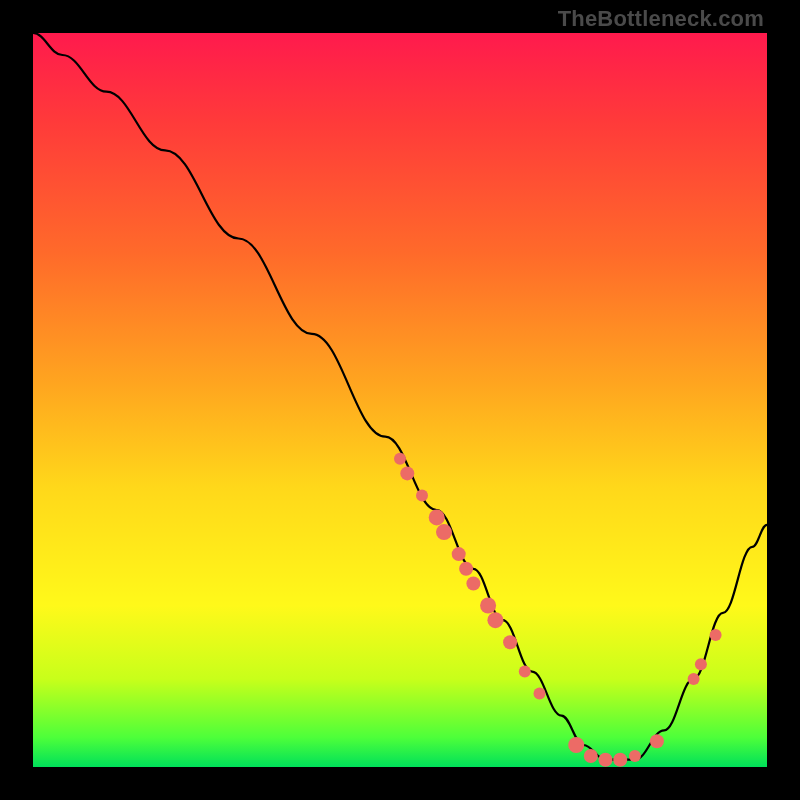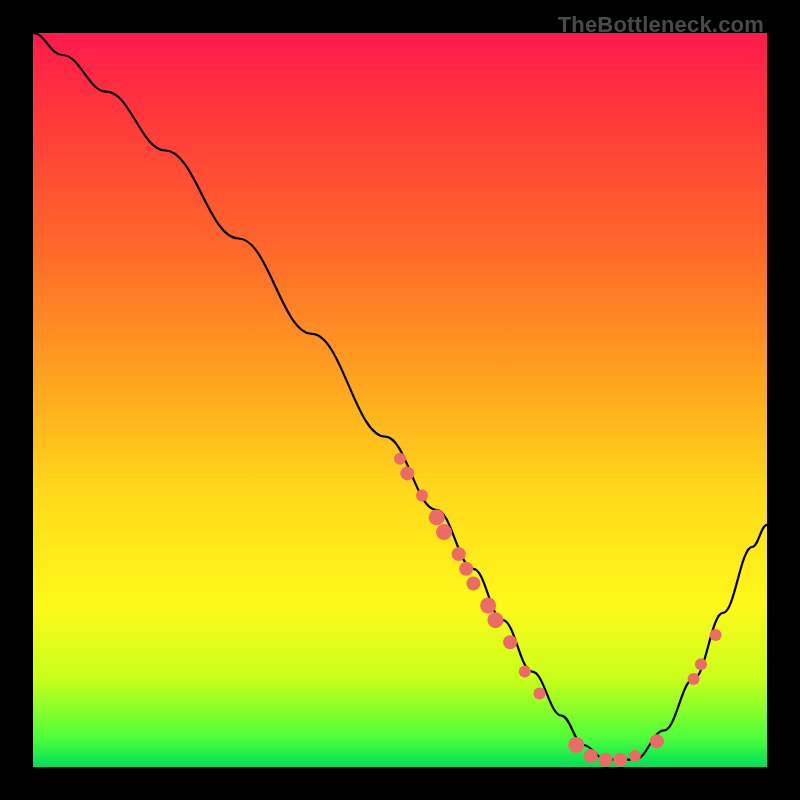--- a/index.html
+++ b/index.html
@@ -32,21 +32,21 @@
       #ff6a2a 30%,
       #ffa61f 48%,
       #ffd81a 62%,
       #fff91a 78%,
       #c8ff1a 88%,
       #4dff3a 96%,
       #00e05a 100%);
   }
   .watermark {
     position: absolute;
-    top: 12px;
+    top: 6px;
     right: 36px;
     color: #4a4a4a;
     font-size: 22px;
     font-weight: 600;
     letter-spacing: 0.2px;
   }
   svg.curve {
     position: absolute;
     left: 0;
     top: 0;

